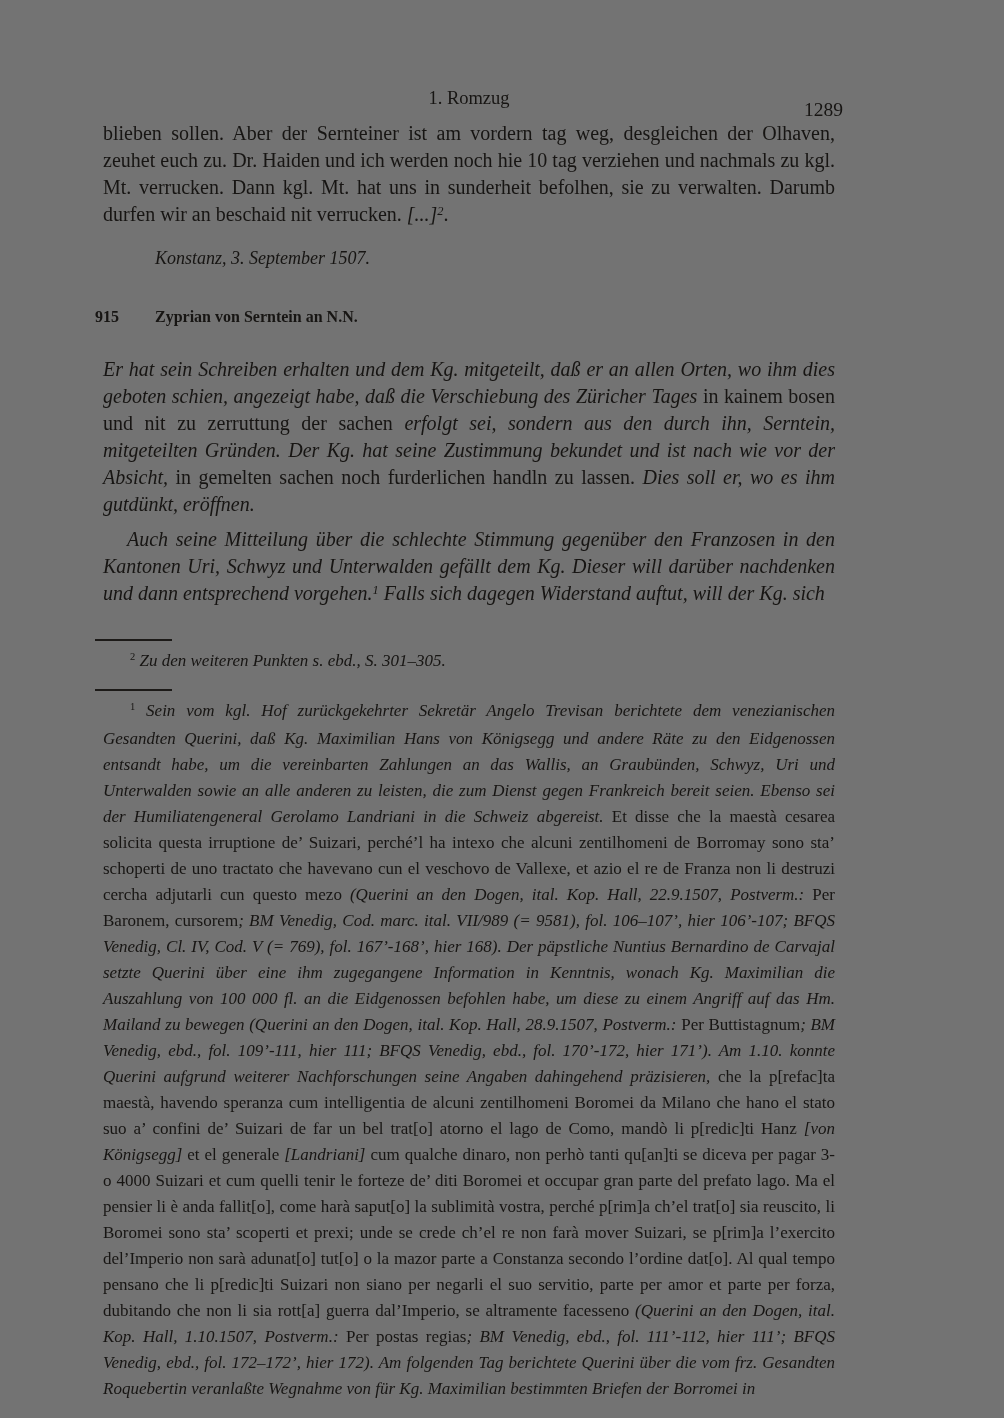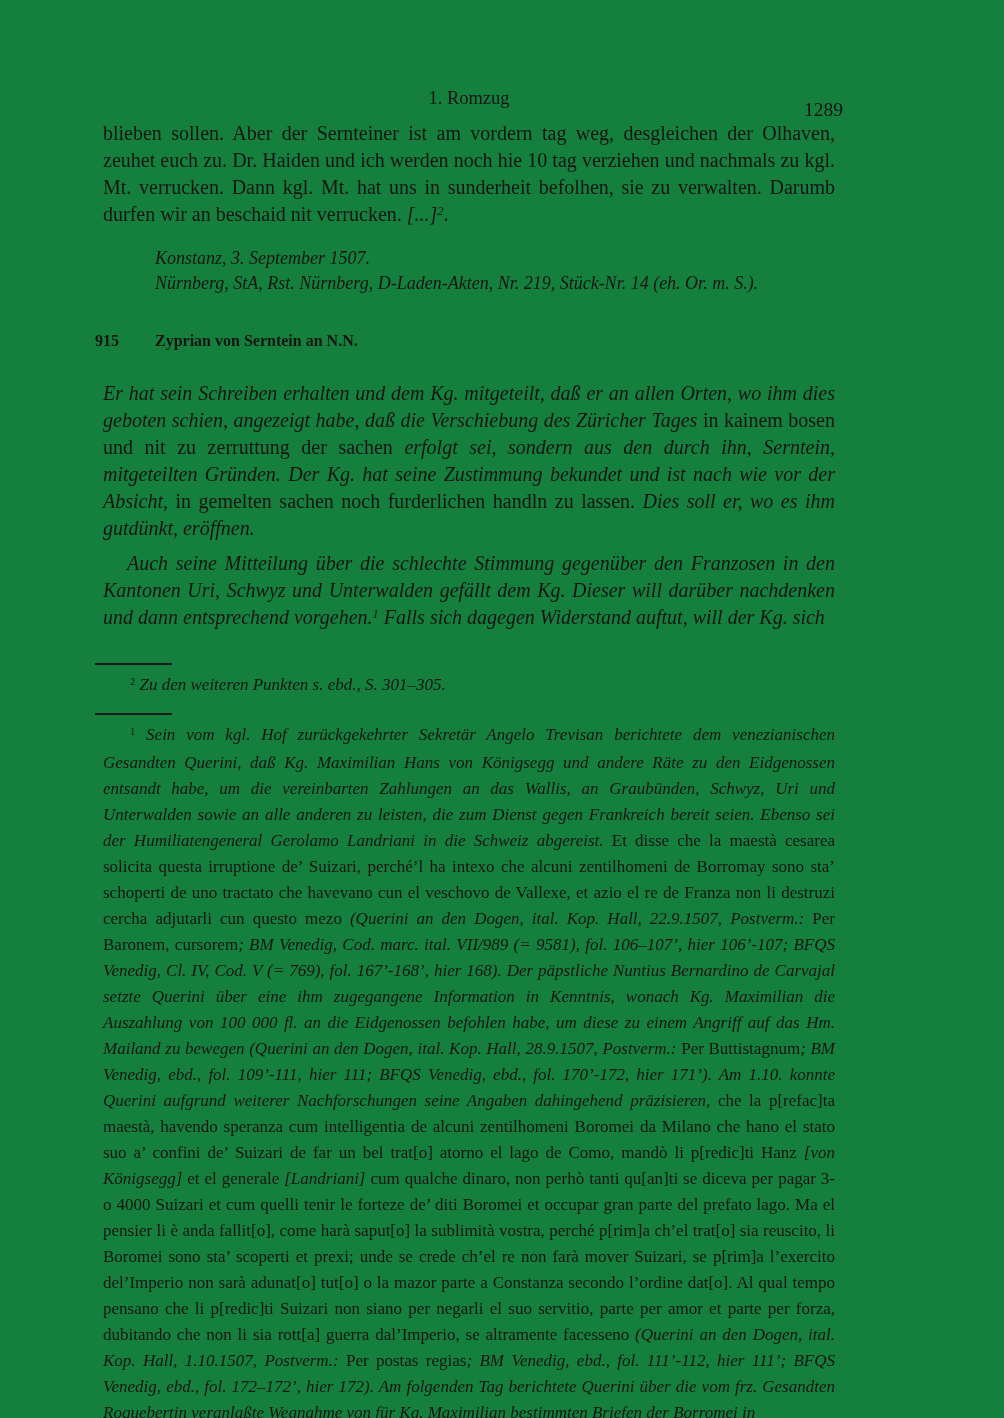--- a/index.html
+++ b/index.html
@@ -1,20 +1,20 @@
 <!DOCTYPE html>
 <html><head>
 <meta charset="utf-8">
 <title>Document Page</title>
 <style>
   html,body { margin:0; padding:0; background:#ffffff; }
   .page {
     position:relative;
     width:1004px; height:1418px;
-    background:#15803d;
+    background:#737373;
     color:#171513;
     font-family:"Liberation Serif", serif;
     box-sizing:border-box;
     padding:88px 161px 0 95px;
     overflow:hidden;
     -webkit-font-smoothing:antialiased;
   }
   
   .page-header { position:relative; text-align:center; font-size:18.5px; line-height:20px; margin-bottom:12px; }
   .page-number { position:absolute; right:0; top:12px; font-size:19.5px; }
@@ -50,21 +50,20 @@
 
 <div class="page" data-name="book-page">
   <header class="page-header" data-name="page-header">
     <span class="running-title" data-name="running-title">1. Romzug</span>
     <span class="page-number" data-name="page-number">1289</span>
   </header>
   <main data-name="page-body">
       <p class="main" data-name="letter-body-paragraph"><span data-name="text-run">blieben sollen. Aber der Sernteiner ist am vordern tag weg, desgleichen der Olhaven, zeuhet euch zu. Dr. Haiden und ich werden noch hie 10 tag verziehen und nachmals zu kgl. Mt. verrucken. Dann kgl. Mt. hat uns in sunderheit befolhen, sie zu verwalten. Darumb durfen wir an beschaid nit verrucken. </span><span class="it" data-name="text-run">[...]</span><span class="sup it" data-name="text-run">2</span><span data-name="text-run">.</span></p>
       <div class="citation" data-name="source-citation">
         <div class="cit-line" data-name="citation-line"><span class="it" data-name="text-run">Konstanz, 3. September 1507.</span></div>
-        <div class="cit-line" data-name="citation-line"><span class="it" data-name="text-run">Nürnberg, StA, Rst. Nürnberg, D-Laden-Akten, Nr. 219, Stück-Nr. 14 (eh. Or. m. S.).</span></div>
       </div>
       <div class="heading" data-name="regest-heading">
         <span class="heading-num" data-name="regest-number">915</span>
         <span class="heading-title" data-name="regest-title">Zyprian von Serntein an N.N.</span>
       </div>
       <p class="main" data-name="regest-summary-paragraph-1"><span class="it" data-name="text-run">Er hat sein Schreiben erhalten und dem Kg. mitgeteilt, daß er an allen Orten, wo ihm dies geboten schien, angezeigt habe, daß die Verschiebung des Züricher Tages </span><span data-name="text-run">in kainem bosen und nit zu zerruttung der sachen </span><span class="it" data-name="text-run">erfolgt sei, sondern aus den durch ihn, Serntein, mitgeteilten Gründen. Der Kg. hat seine Zustimmung bekundet und ist nach wie vor der Absicht, </span><span data-name="text-run">in gemelten sachen noch furderlichen handln zu lassen. </span><span class="it" data-name="text-run">Dies soll er, wo es ihm gutdünkt, eröffnen.</span></p>
       <p class="main indent" data-name="regest-summary-paragraph-2"><span class="it" data-name="text-run">Auch seine Mitteilung über die schlechte Stimmung gegenüber den Franzosen in den Kantonen Uri, Schwyz und Unterwalden gefällt dem Kg. Dieser will darüber nachdenken und dann entsprechend vorgehen.</span><span class="sup it" data-name="text-run">1</span><span class="it" data-name="text-run"> Falls sich dagegen Widerstand auftut, will der Kg. sich</span></p>
       <div class="fn-rule" data-name="footnote-rule-1"></div>
       <p class="footnote" data-name="footnote-2"><span class="sup" data-name="text-run">2</span><span class="it" data-name="text-run"> Zu den weiteren Punkten s. ebd., S. 301–305.</span></p>
       <div class="fn-rule" data-name="footnote-rule-2"></div>

